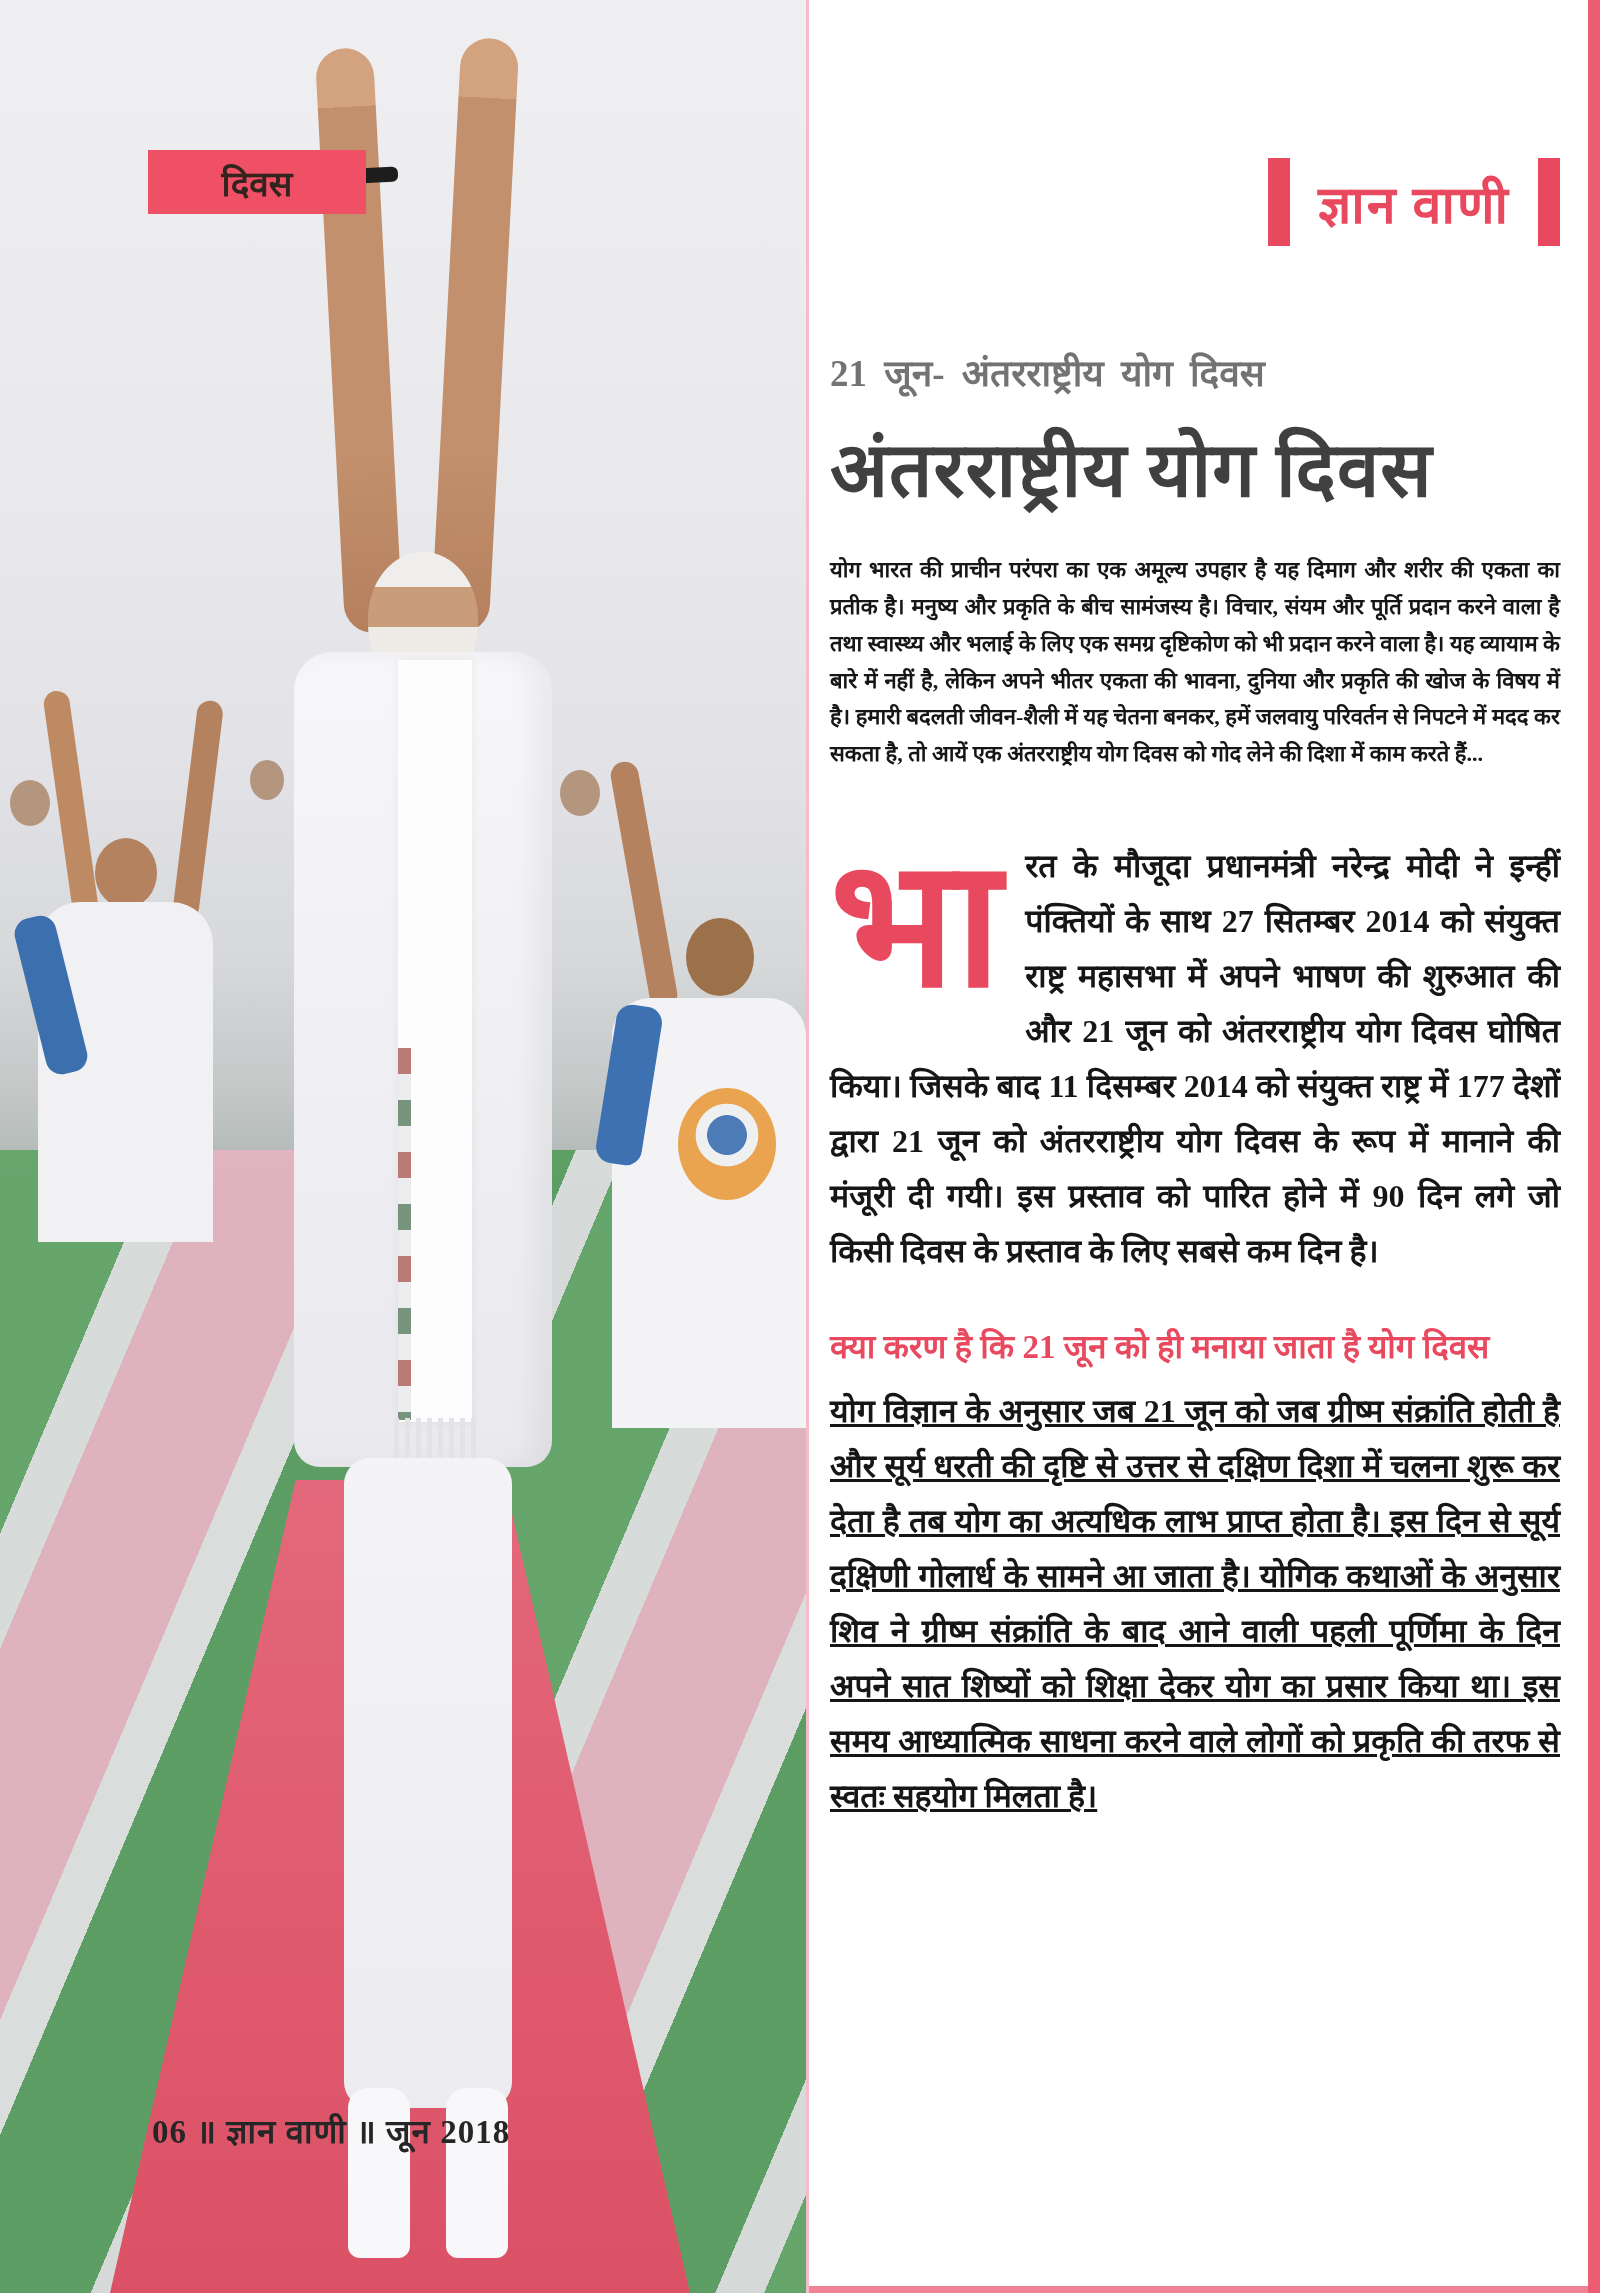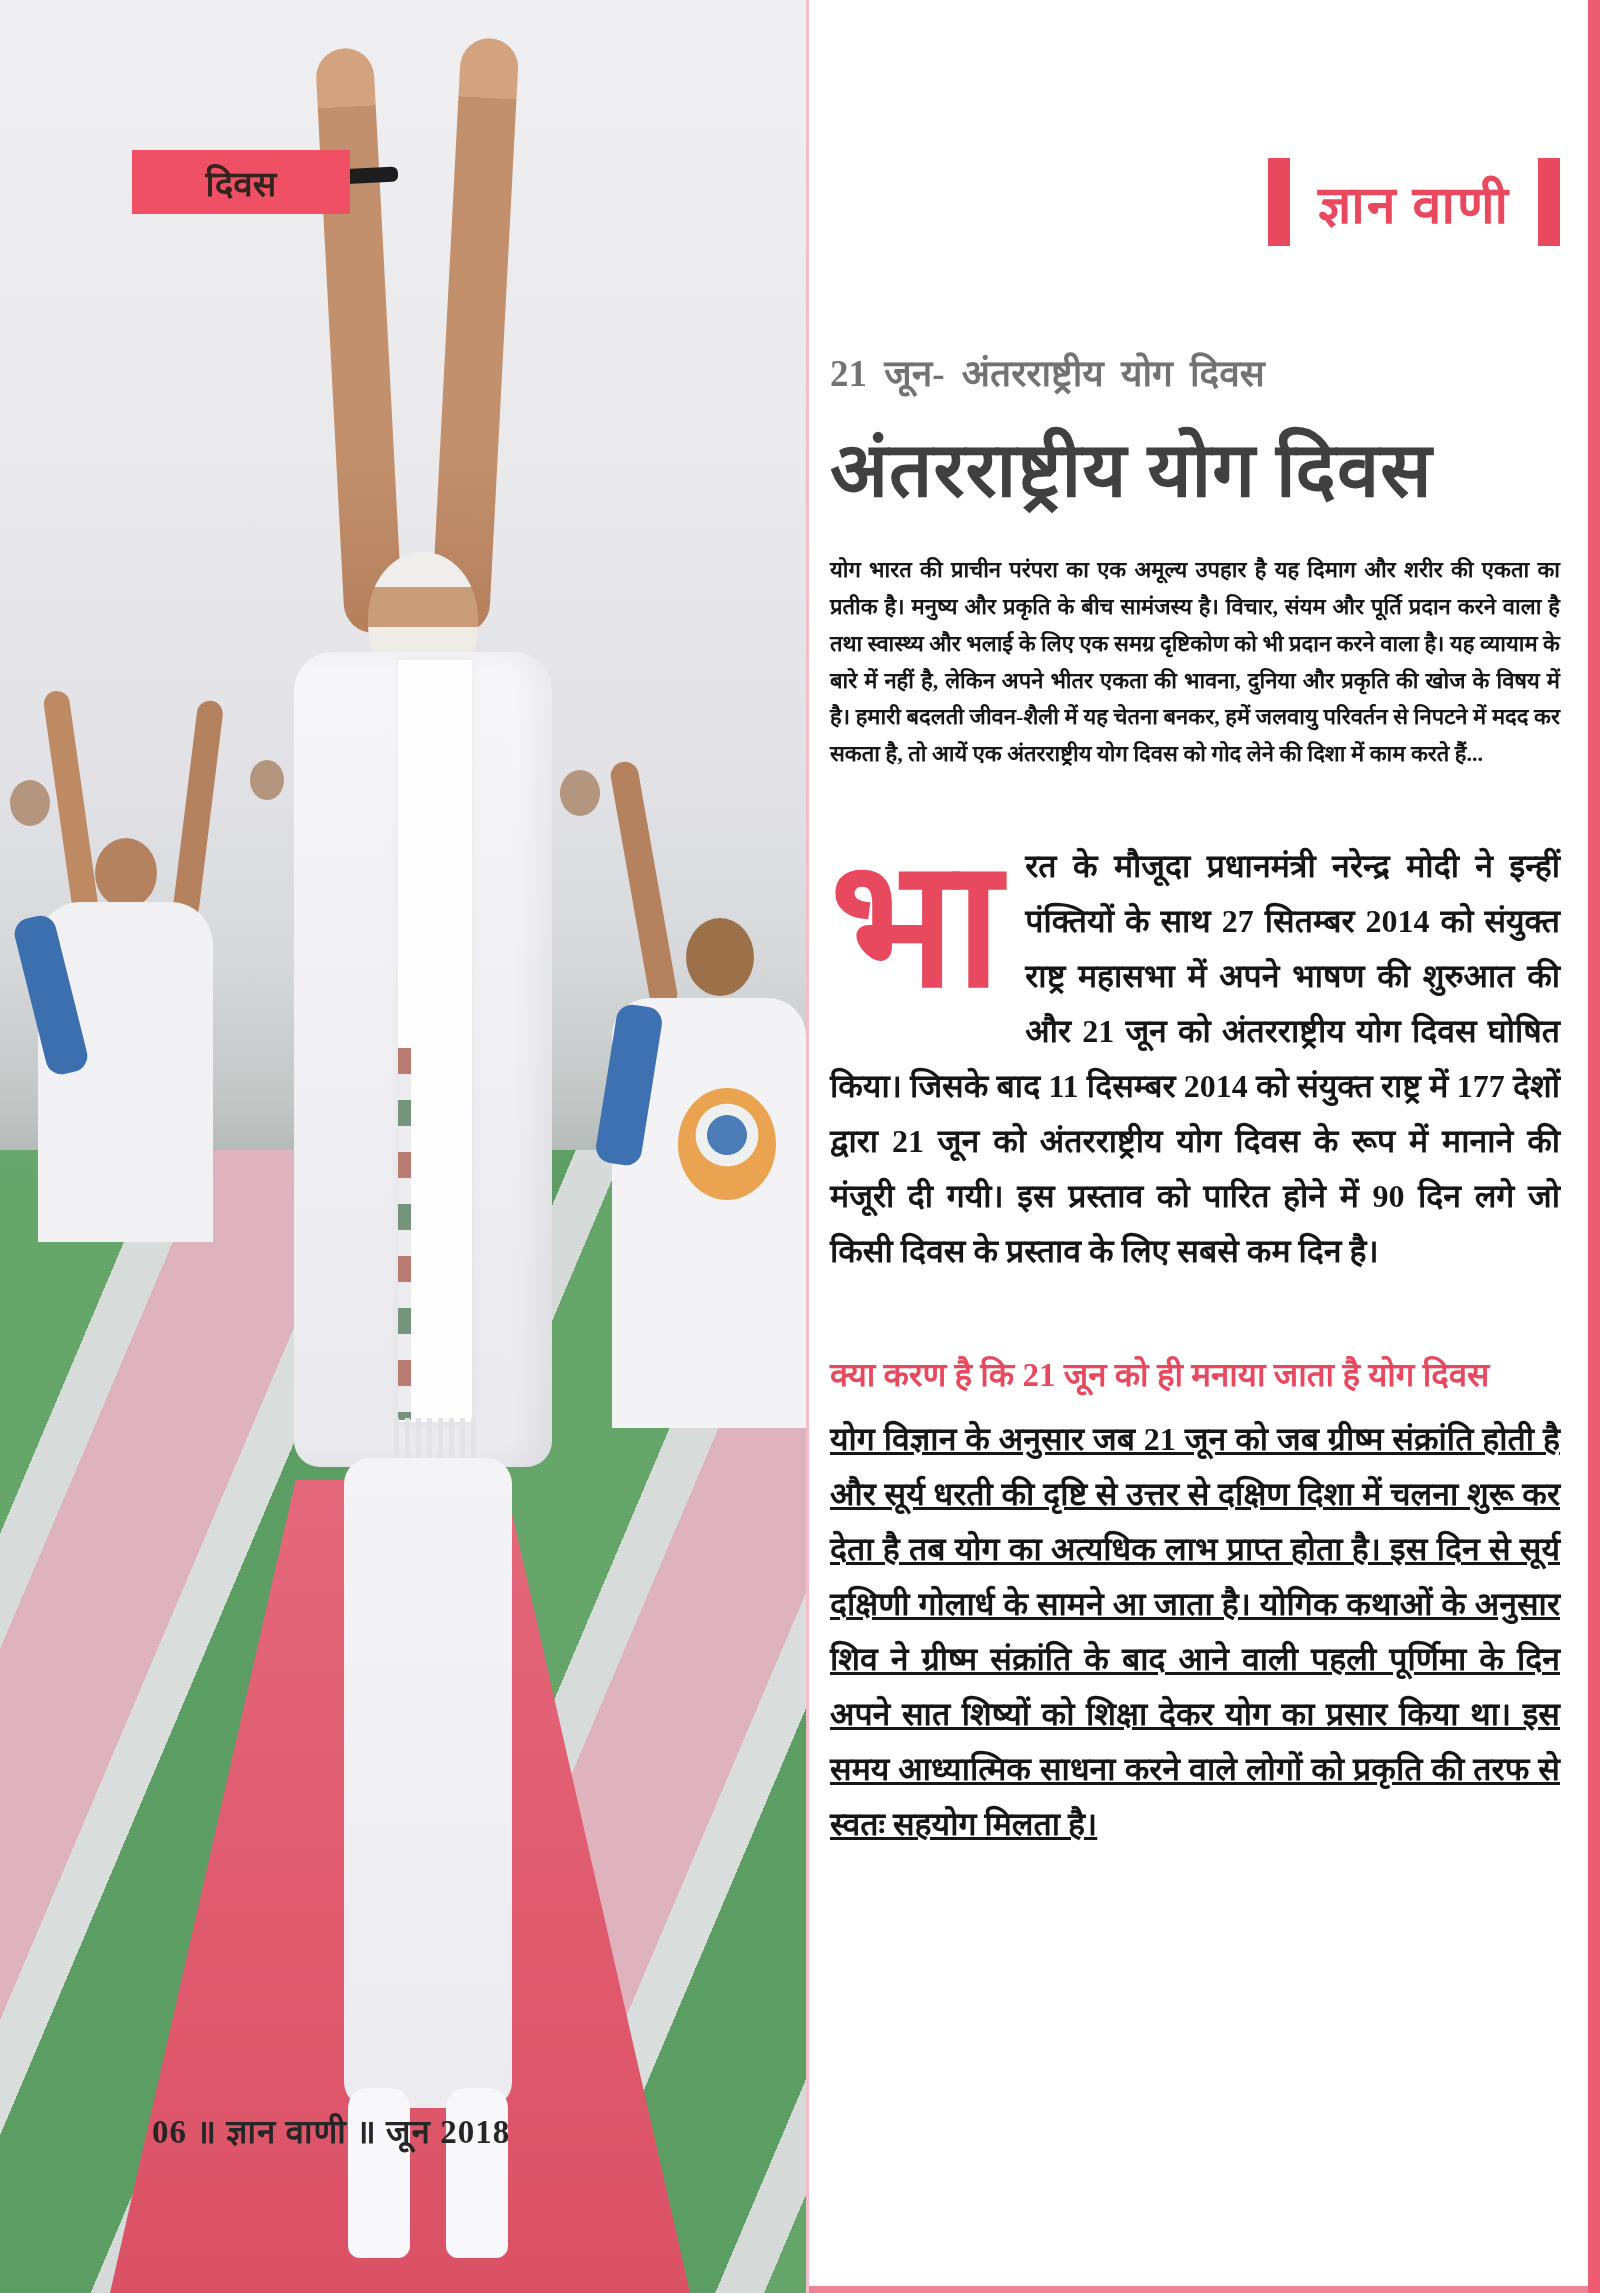--- a/index.html
+++ b/index.html
@@ -56,21 +56,21 @@
   .scarf-pattern{left:398px;top:1048px;width:13px;height:372px;opacity:.8;
     background:repeating-linear-gradient(180deg,#a85a50 0 26px,#e8e8ea 26px 52px,#55795b 52px 78px,#e8e8ea 78px 104px);}
   .scarf-tassels{left:394px;top:1418px;width:82px;height:48px;
     background:repeating-linear-gradient(90deg,#e3e3e7 0 5px,transparent 5px 11px);}
   .pants{left:344px;top:1458px;width:168px;height:650px;border-radius:26px;
     background:linear-gradient(180deg,#f4f4f7,#ececf0);}
   .sock-l{left:348px;top:2088px;width:62px;height:170px;border-radius:20px 20px 12px 12px;background:#f8f8fa;}
   .sock-r{left:446px;top:2088px;width:62px;height:170px;border-radius:20px 20px 12px 12px;background:#f8f8fa;}
   
   .tag{
-    position:absolute;left:132px;top:150px;width:218px;height:64px;background:#ef5066;
+    position:absolute;left:148px;top:150px;width:218px;height:64px;background:#ef5066;
     display:flex;align-items:center;justify-content:center;
     font-size:35px;font-weight:600;color:#33241e;
   }
   .page-footer{
     position:absolute;left:152px;top:2108px;font-size:33px;font-weight:600;color:#262626;
     letter-spacing:1px;white-space:nowrap;
   }
   
   .right-border{position:absolute;right:0;top:0;width:12px;height:2293px;background:#ec5c72;}
   .bottom-border{position:absolute;left:809px;bottom:0;width:779px;height:7px;background:#ef8396;}
@@ -79,21 +79,21 @@
   .brand{margin-top:158px;display:flex;justify-content:flex-end;align-items:center;gap:28px;}
   .brand .bar{width:22px;height:88px;background:#e8495e;}
   .brand-text{font-size:52px;font-weight:600;color:#e8495e;letter-spacing:2px;}
   .kicker{margin-top:100px;font-size:37px;font-weight:600;color:#737373;word-spacing:8px;}
   .heading{margin:30px 0 0 0;font-size:76px;line-height:1.15;font-weight:800;color:#404040;letter-spacing:1px;}
   .quote{margin:38px 0 0 0;font-size:22px;line-height:1.67;font-weight:700;text-align:justify;}
   .attribution{margin-top:8px;font-size:34px;font-weight:700;text-align:right;}
   .body-para{margin:0;font-size:32px;line-height:1.72;font-weight:600;text-align:justify;}
   .para1-wrap{margin-top:66px;}
   .dropcap{float:left;font-size:178px;line-height:.82;font-weight:700;color:#e8495e;padding:14px 24px 6px 0;}
-  .subhead{margin-top:72px;font-size:33px;font-weight:700;color:#e8495e;}
+  .subhead{margin-top:44px;font-size:33px;font-weight:700;color:#e8495e;}
   .para2{margin-top:16px;text-decoration:underline;}
 </style>
 </head>
 <body>
 
 <div>
 
   <div class="photo">
     <div class="mats"></div>
     <div class="carpet"></div>

